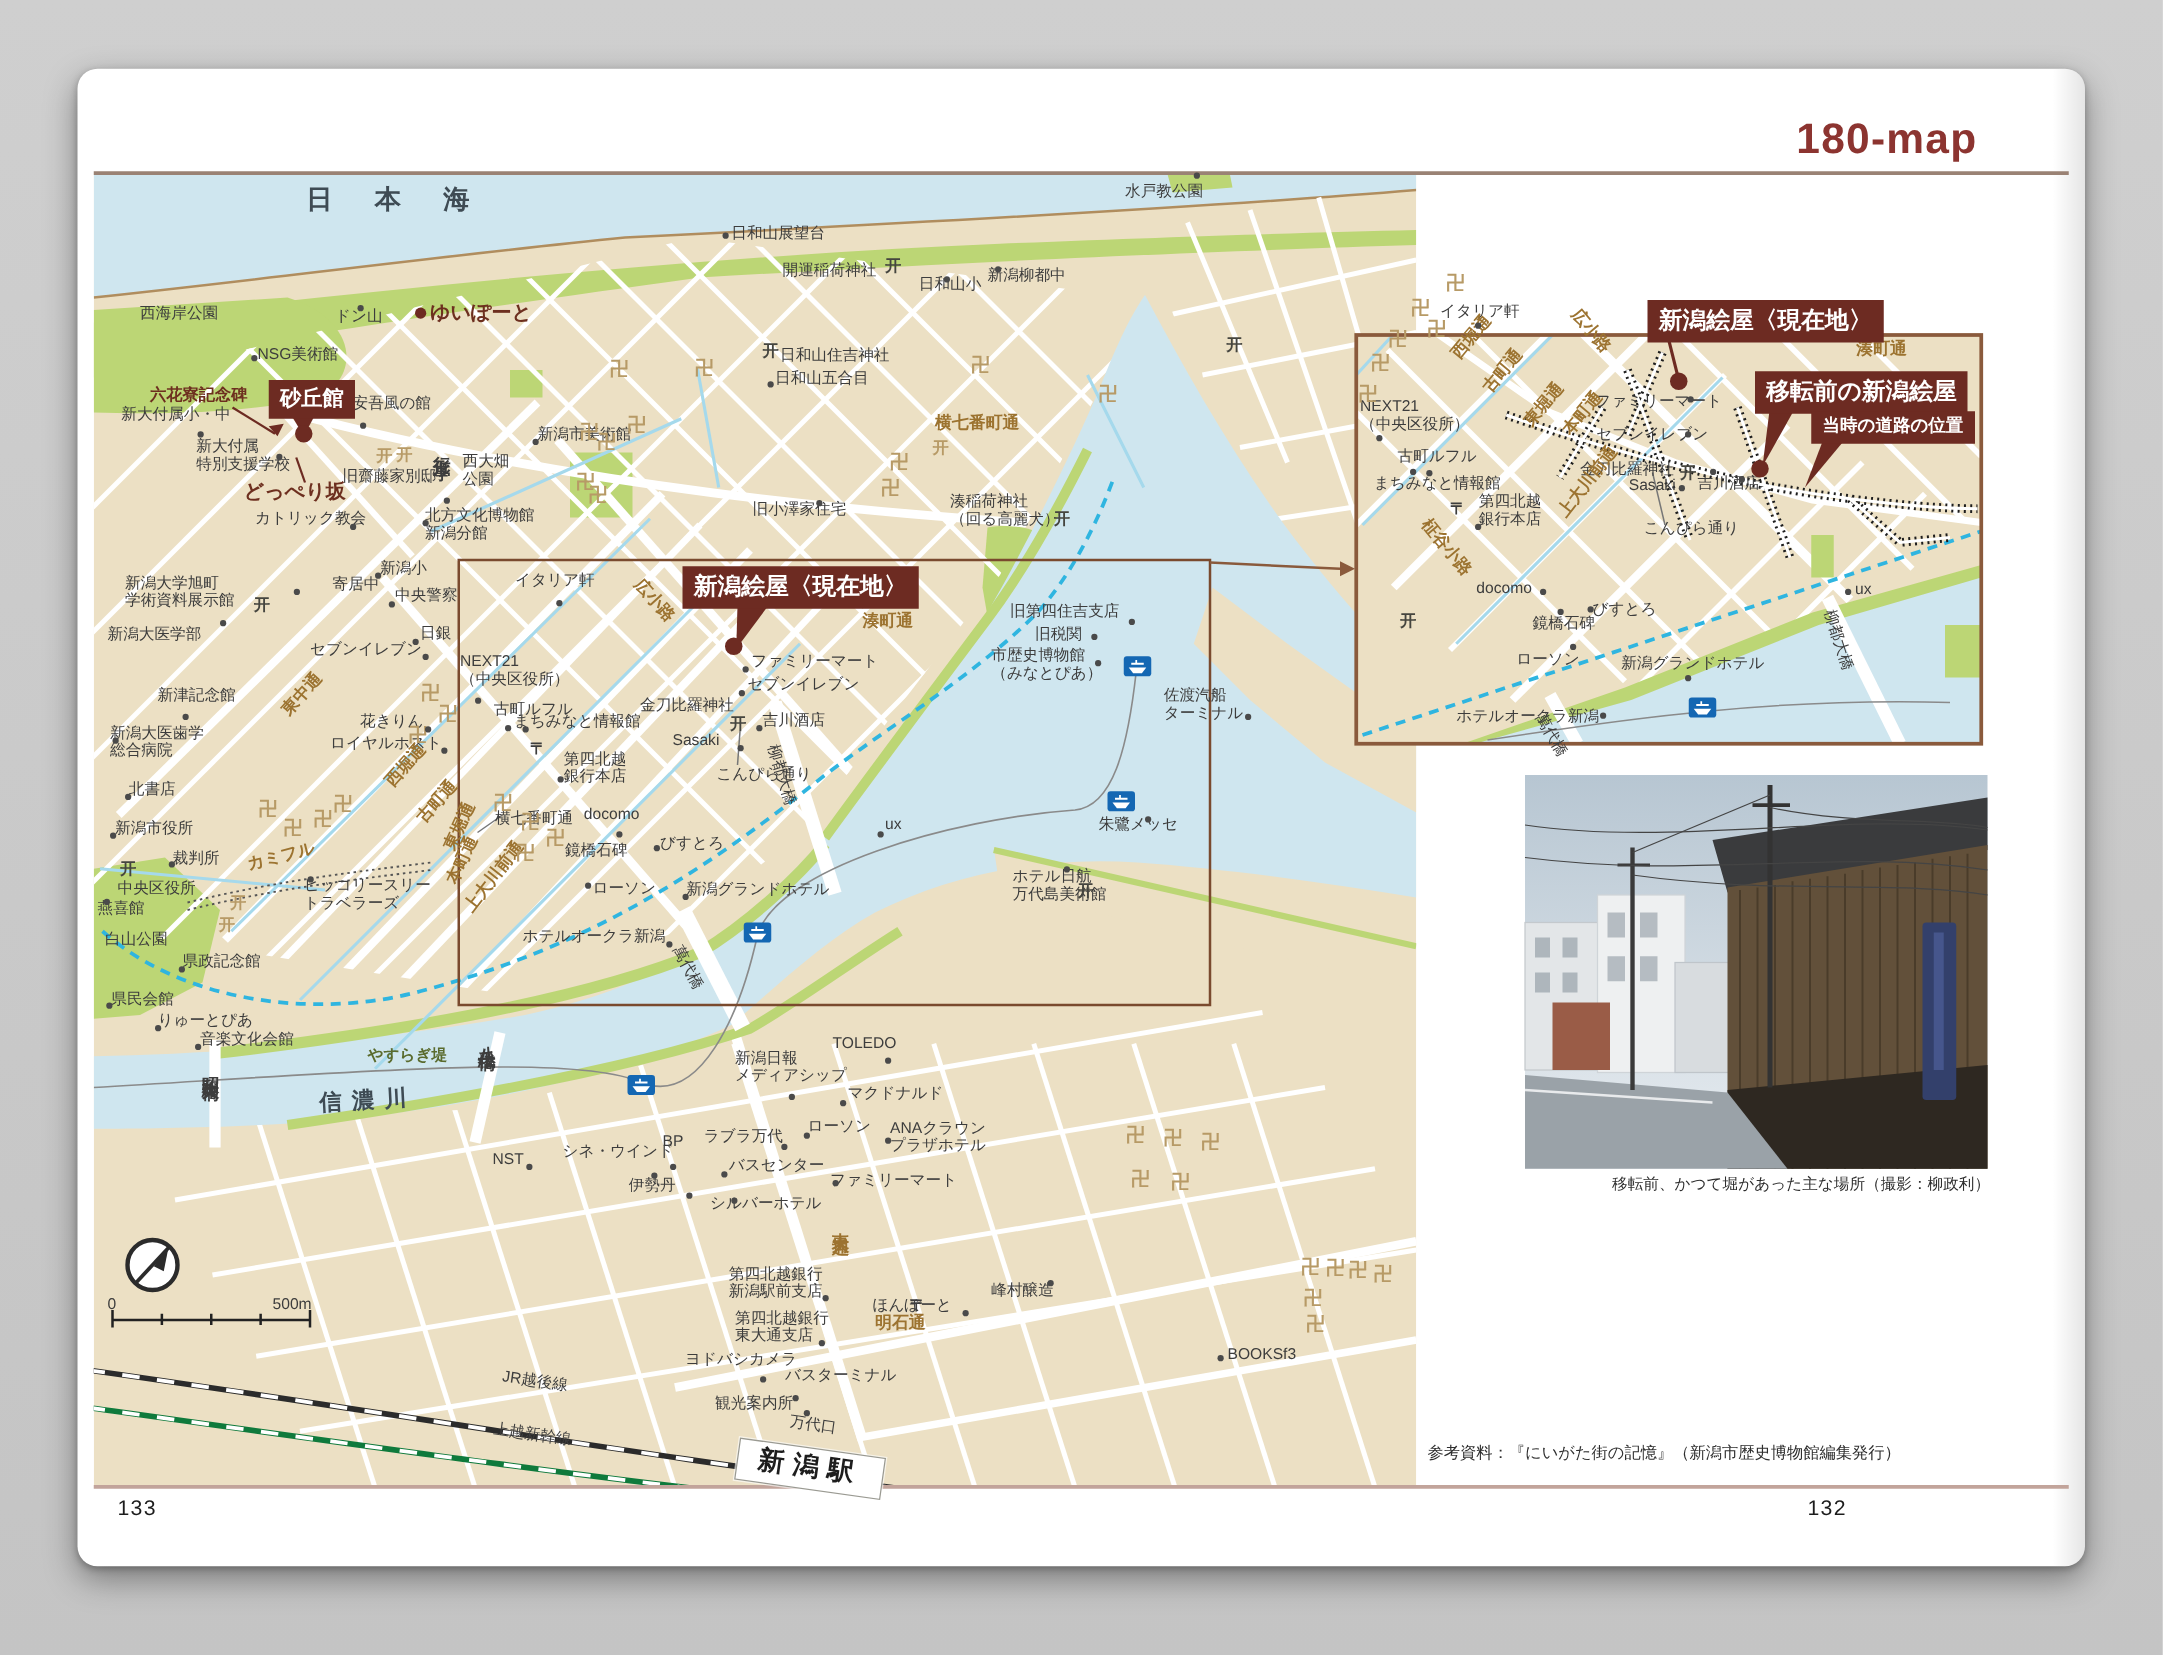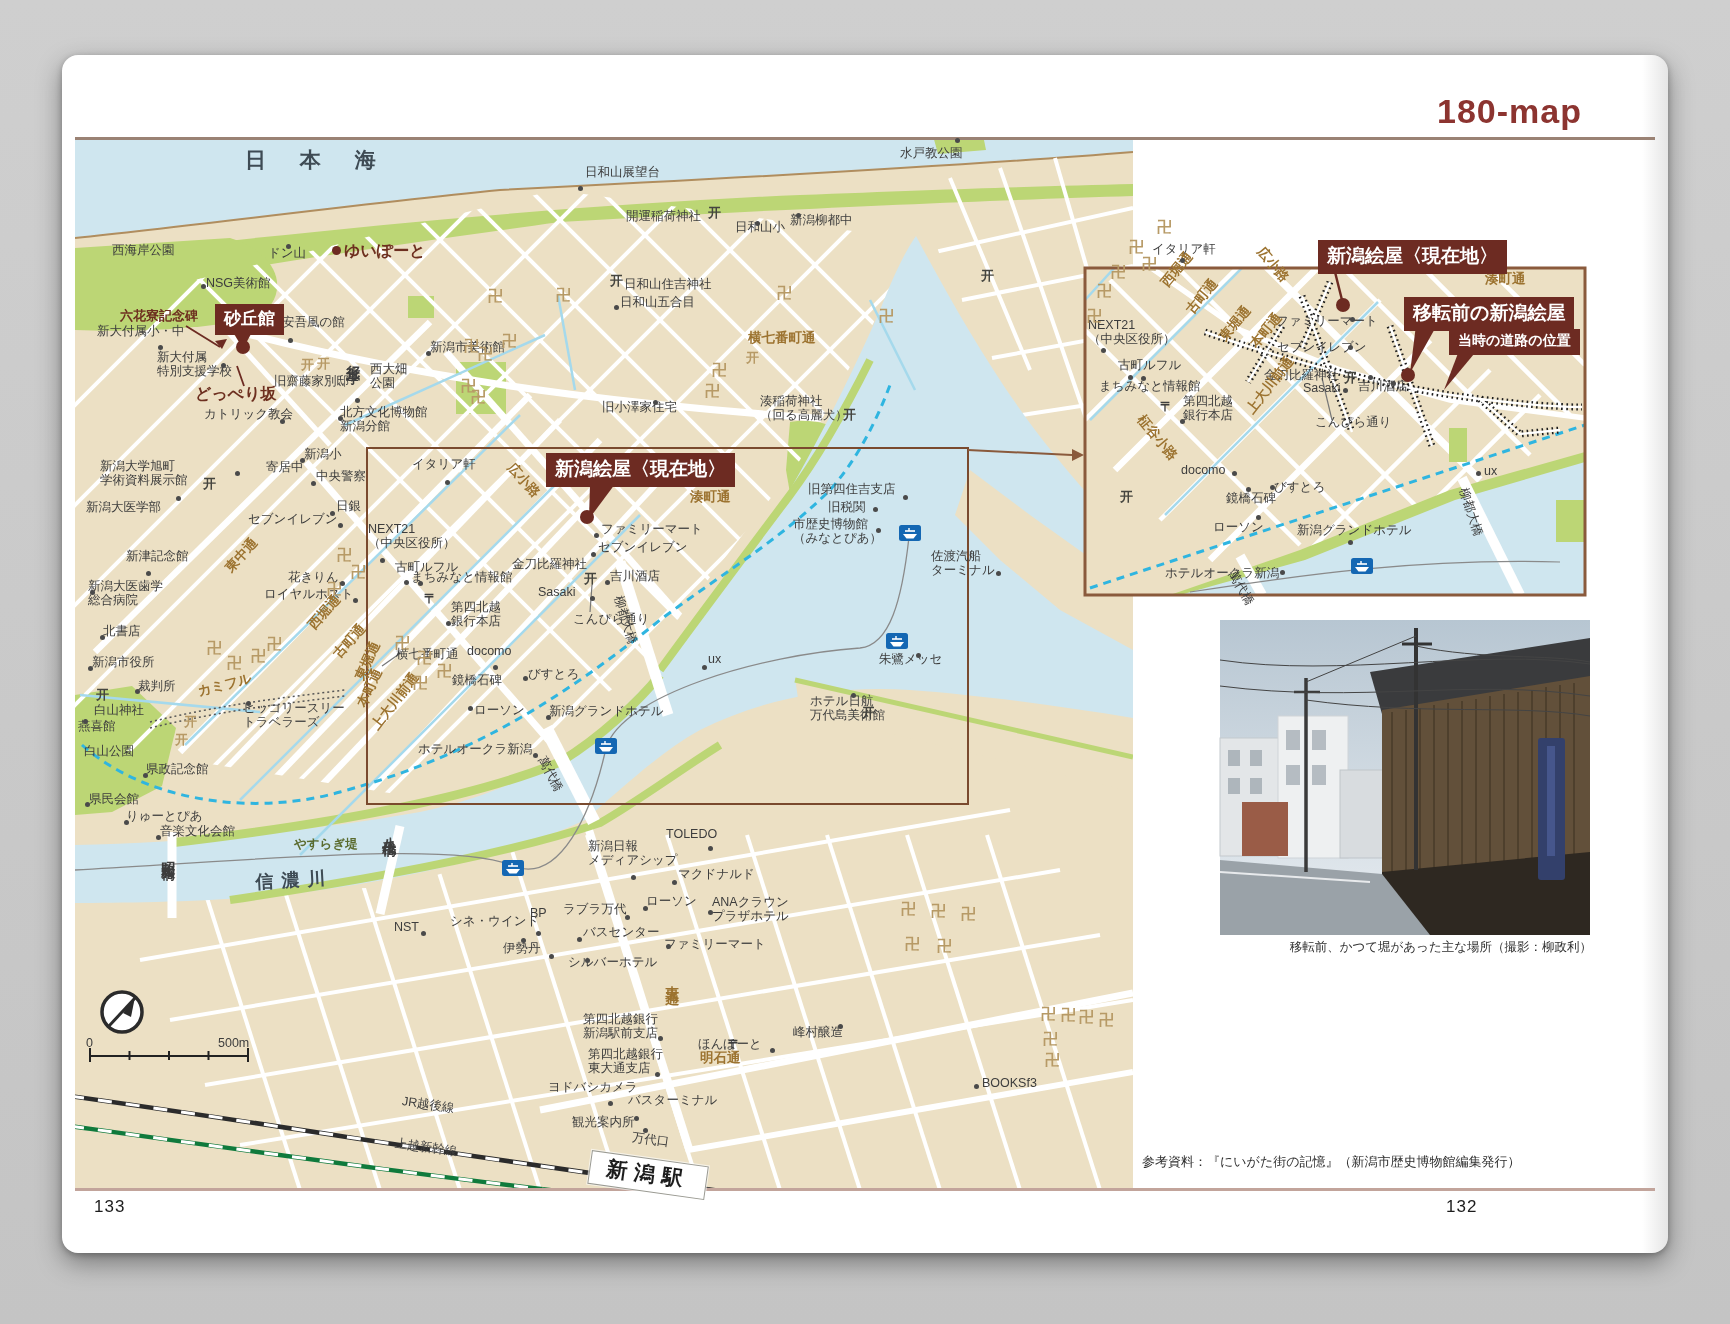--- a/index.html
+++ b/index.html
@@ -366,21 +366,21 @@
 
   <span class="lb p" style="left:86px;top:1036px;">0</span>
   <span class="lb p" style="left:218px;top:1036px;">500m</span>
 
   <div id="overlay">
       <span class="lb big" style="left: 245px; top: 148px;">日 本 海</span>
       <span class="lb p" style="left: 112px; top: 243px;">西海岸公園</span>
       <span class="lb p" style="left: 268px; top: 246px;">ドン山</span>
       <span class="lb mb" style="left: 344px; top: 242px;">ゆいぽーと</span>
       <span class="lb p" style="left: 206px; top: 276px;">NSG美術館</span>
-      <span class="lb p" style="left: 585px; top: 165px;">日和山展望台</span>
+      <span class="lb p" style="left: 585px; top: 179px;">日和山展望台</span>
       <span class="lb p" style="left: 626px; top: 209px;">開運稲荷神社</span>
       <span class="lb p" style="left: 735px; top: 220px;">日和山小</span>
       <span class="lb p" style="left: 790px; top: 213px;">新潟柳都中</span>
       <span class="lb p" style="left: 624px; top: 277px;">日和山住吉神社</span>
       <span class="lb p" style="left: 620px; top: 295px;">日和山五合目</span>
       <span class="lb st" style="left: 748px; top: 330px;">横七番町通</span>
       <span class="lb p" style="left: 602px; top: 400px; text-align: right;">旧小澤家住宅</span>
       <span class="lb p" style="left: 760px; top: 394px;">湊稲荷神社
 （回る高麗犬）</span>
       <span class="lb p" style="left: 900px; top: 146px;">水戸教公園</span>
@@ -437,21 +437,21 @@
       <span class="lb st" style="left: 330px; top: 651px; transform: rotate(-48deg);">古町通</span>
       <span class="lb st" style="left: 352px; top: 676px; transform: rotate(-65deg);">東堀通</span>
       <span class="lb st" style="left: 354px; top: 703px; transform: rotate(-65deg);">本町通</span>
       <span class="lb st" style="left: 368px; top: 723px; transform: rotate(-52deg);">上大川前通</span>
       <span class="lb p" style="left: 396px; top: 647px;">横七番町通</span>
       <span class="lb p" style="left: 467px; top: 644px;">docomo</span>
       <span class="lb p" style="left: 452px; top: 673px;">鏡橋石碑</span>
       <span class="lb p" style="left: 528px; top: 667px;">びすとろ</span>
       <span class="lb p" style="left: 474px; top: 703px;">ローソン</span>
       <span class="lb p" style="left: 549px; top: 704px;">新潟グランドホテル</span>
-      <span class="lb p" style="left: 94px; top: 703px;">白山神社</span>
+      <span class="lb p" style="left: 94px; top: 703px;">中央区役所</span>
       <span class="lb p" style="left: 78px; top: 719px;">燕喜館</span>
       <span class="lb p" style="left: 84px; top: 744px;">白山公園</span>
       <span class="lb p" style="left: 146px; top: 762px;">県政記念館</span>
       <span class="lb p" style="left: 89px; top: 792px;">県民会館</span>
       <span class="lb p" style="left: 126px; top: 809px;">りゅーとぴあ</span>
       <span class="lb p" style="left: 160px; top: 824px;">音楽文化会館</span>
       <span class="lb pk" style="left: 294px; top: 837px;">やすらぎ堤</span>
       <span class="lb v" style="left: 160px; top: 850px;">昭和大橋</span>
       <span class="lb big2" style="left: 255px; top: 872px; transform: rotate(-3deg);">信濃川</span>
       <span class="lb v" style="left: 381px; top: 826px;">八千代橋</span>

